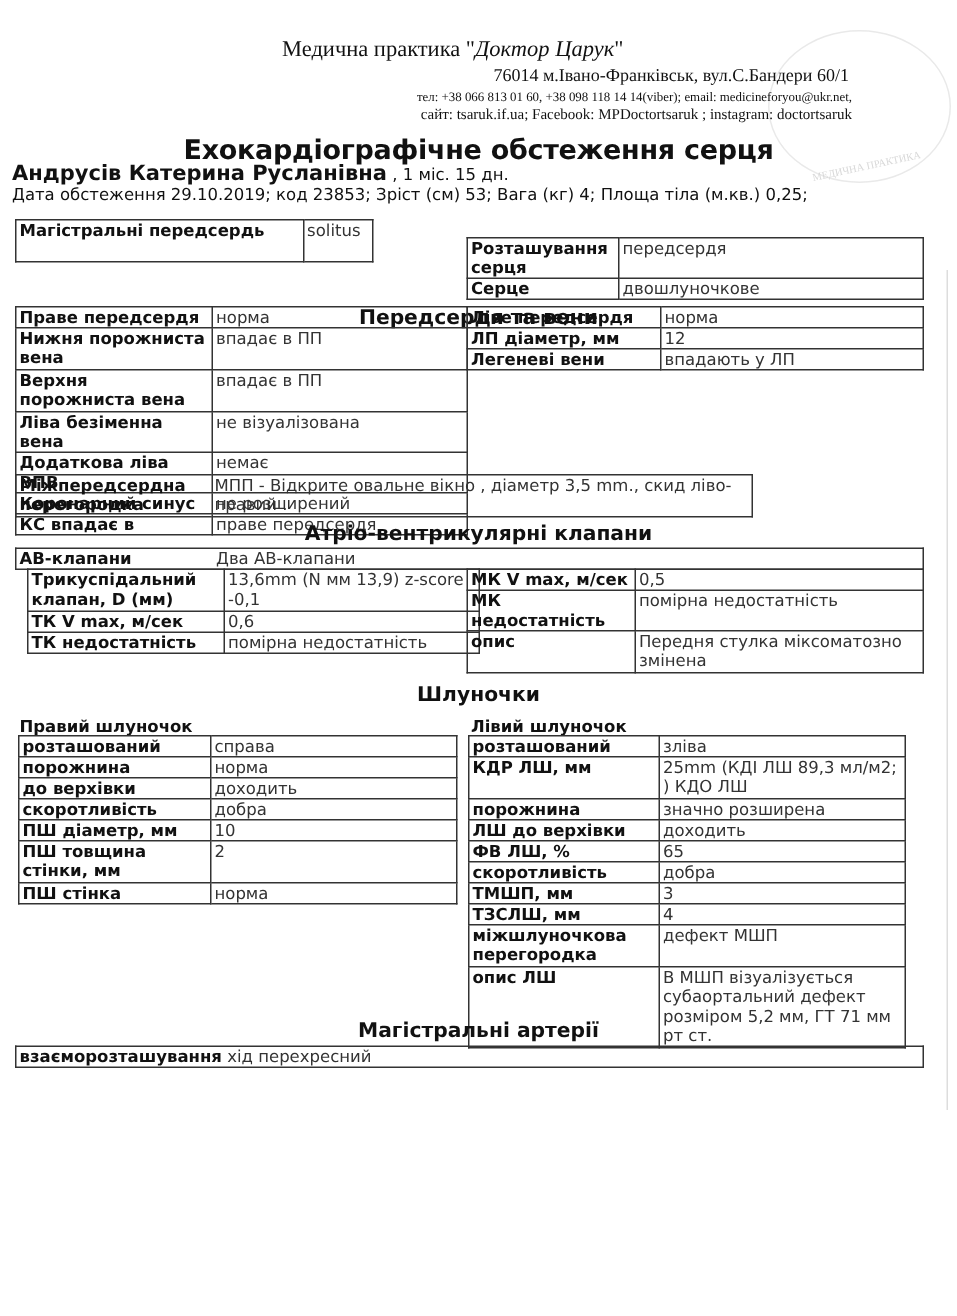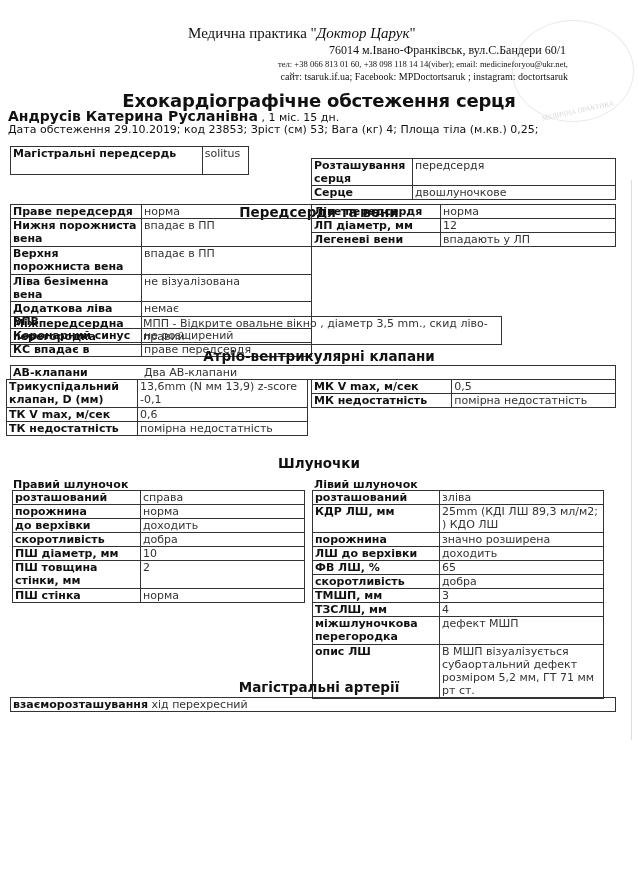--- a/index.html
+++ b/index.html
@@ -121,21 +121,21 @@
 
 <div class="sec" style="top:348px;">Атріо-вентрикулярні клапани</div>
 <table style="left:10px; top:365px; width:606px;">
   <tbody>
       <tr>
         <td class="k" style="width:127px; border-right:none">АВ-клапани</td>
         <td class="v" style="border-left:none">Два АВ-клапани</td>
       </tr>
 </tbody>
   </table>
-<table style="left:6px; top:379px; width:302px;">
+<table style="left:18px; top:379px; width:302px;">
   <tbody>
       <tr>
         <td class="k" style="width:126px; height:27px">Трикуспідальний клапан, D (мм)</td>
         <td class="v">13,6mm (N мм 13,9) z-score -0,1</td>
       </tr>
   <tr>
         <td class="k">ТК V max, м/сек</td>
         <td class="v">0,6</td>
       </tr>
   <tr>
@@ -146,20 +146,24 @@
   </table>
 <table style="left:311px; top:379px; width:305px;">
   <tbody>
   <tr>
         <td class="k">МК V max, м/сек</td>
         <td class="v">0,5</td>
       </tr>
   <tr>
         <td class="k">МК недостатність</td>
         <td class="v">помірна недостатність</td>
+      </tr>
+  <tr>
+        <td class="k" style="height:27px">опис</td>
+        <td class="v">Передня стулка міксоматозно змінена</td>
       </tr>
 </tbody>
   </table>
 
 <div class="sec" style="top:455px;">Шлуночки</div>
 <div class="sub" style="left:13px; top:478px;">Правий шлуночок</div>
 <table style="left:12px; top:490px; width:293px;">
   <tbody>
       <tr>
         <td class="k" style="width:123px">розташований</td>

